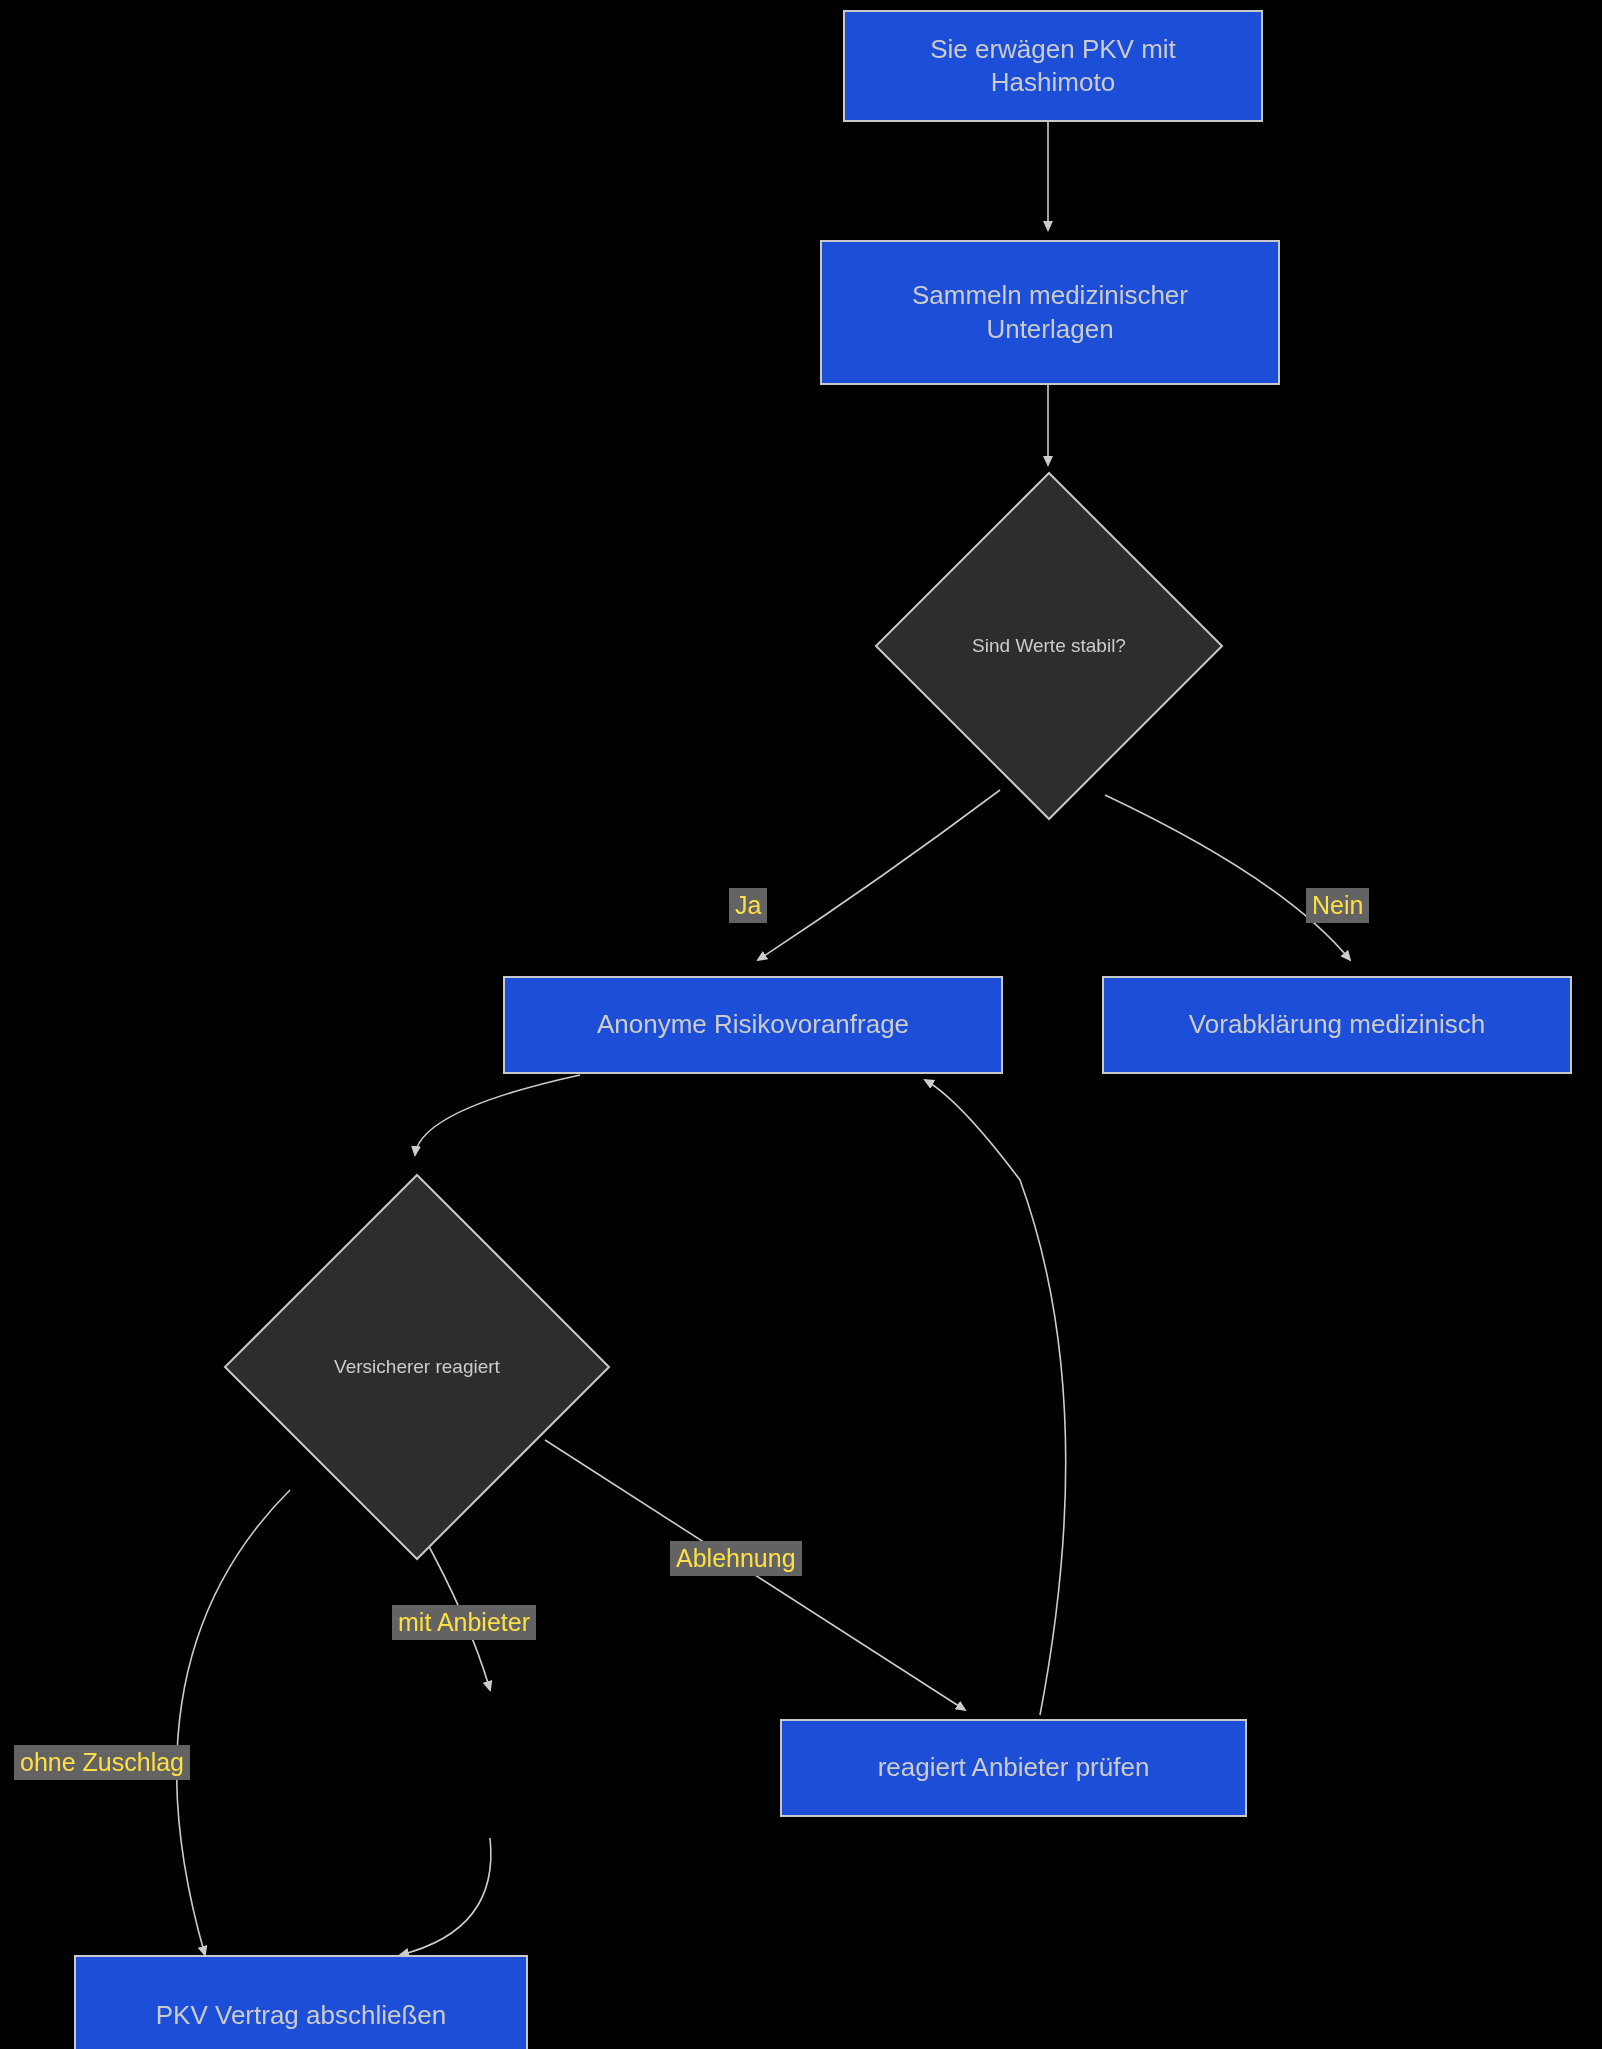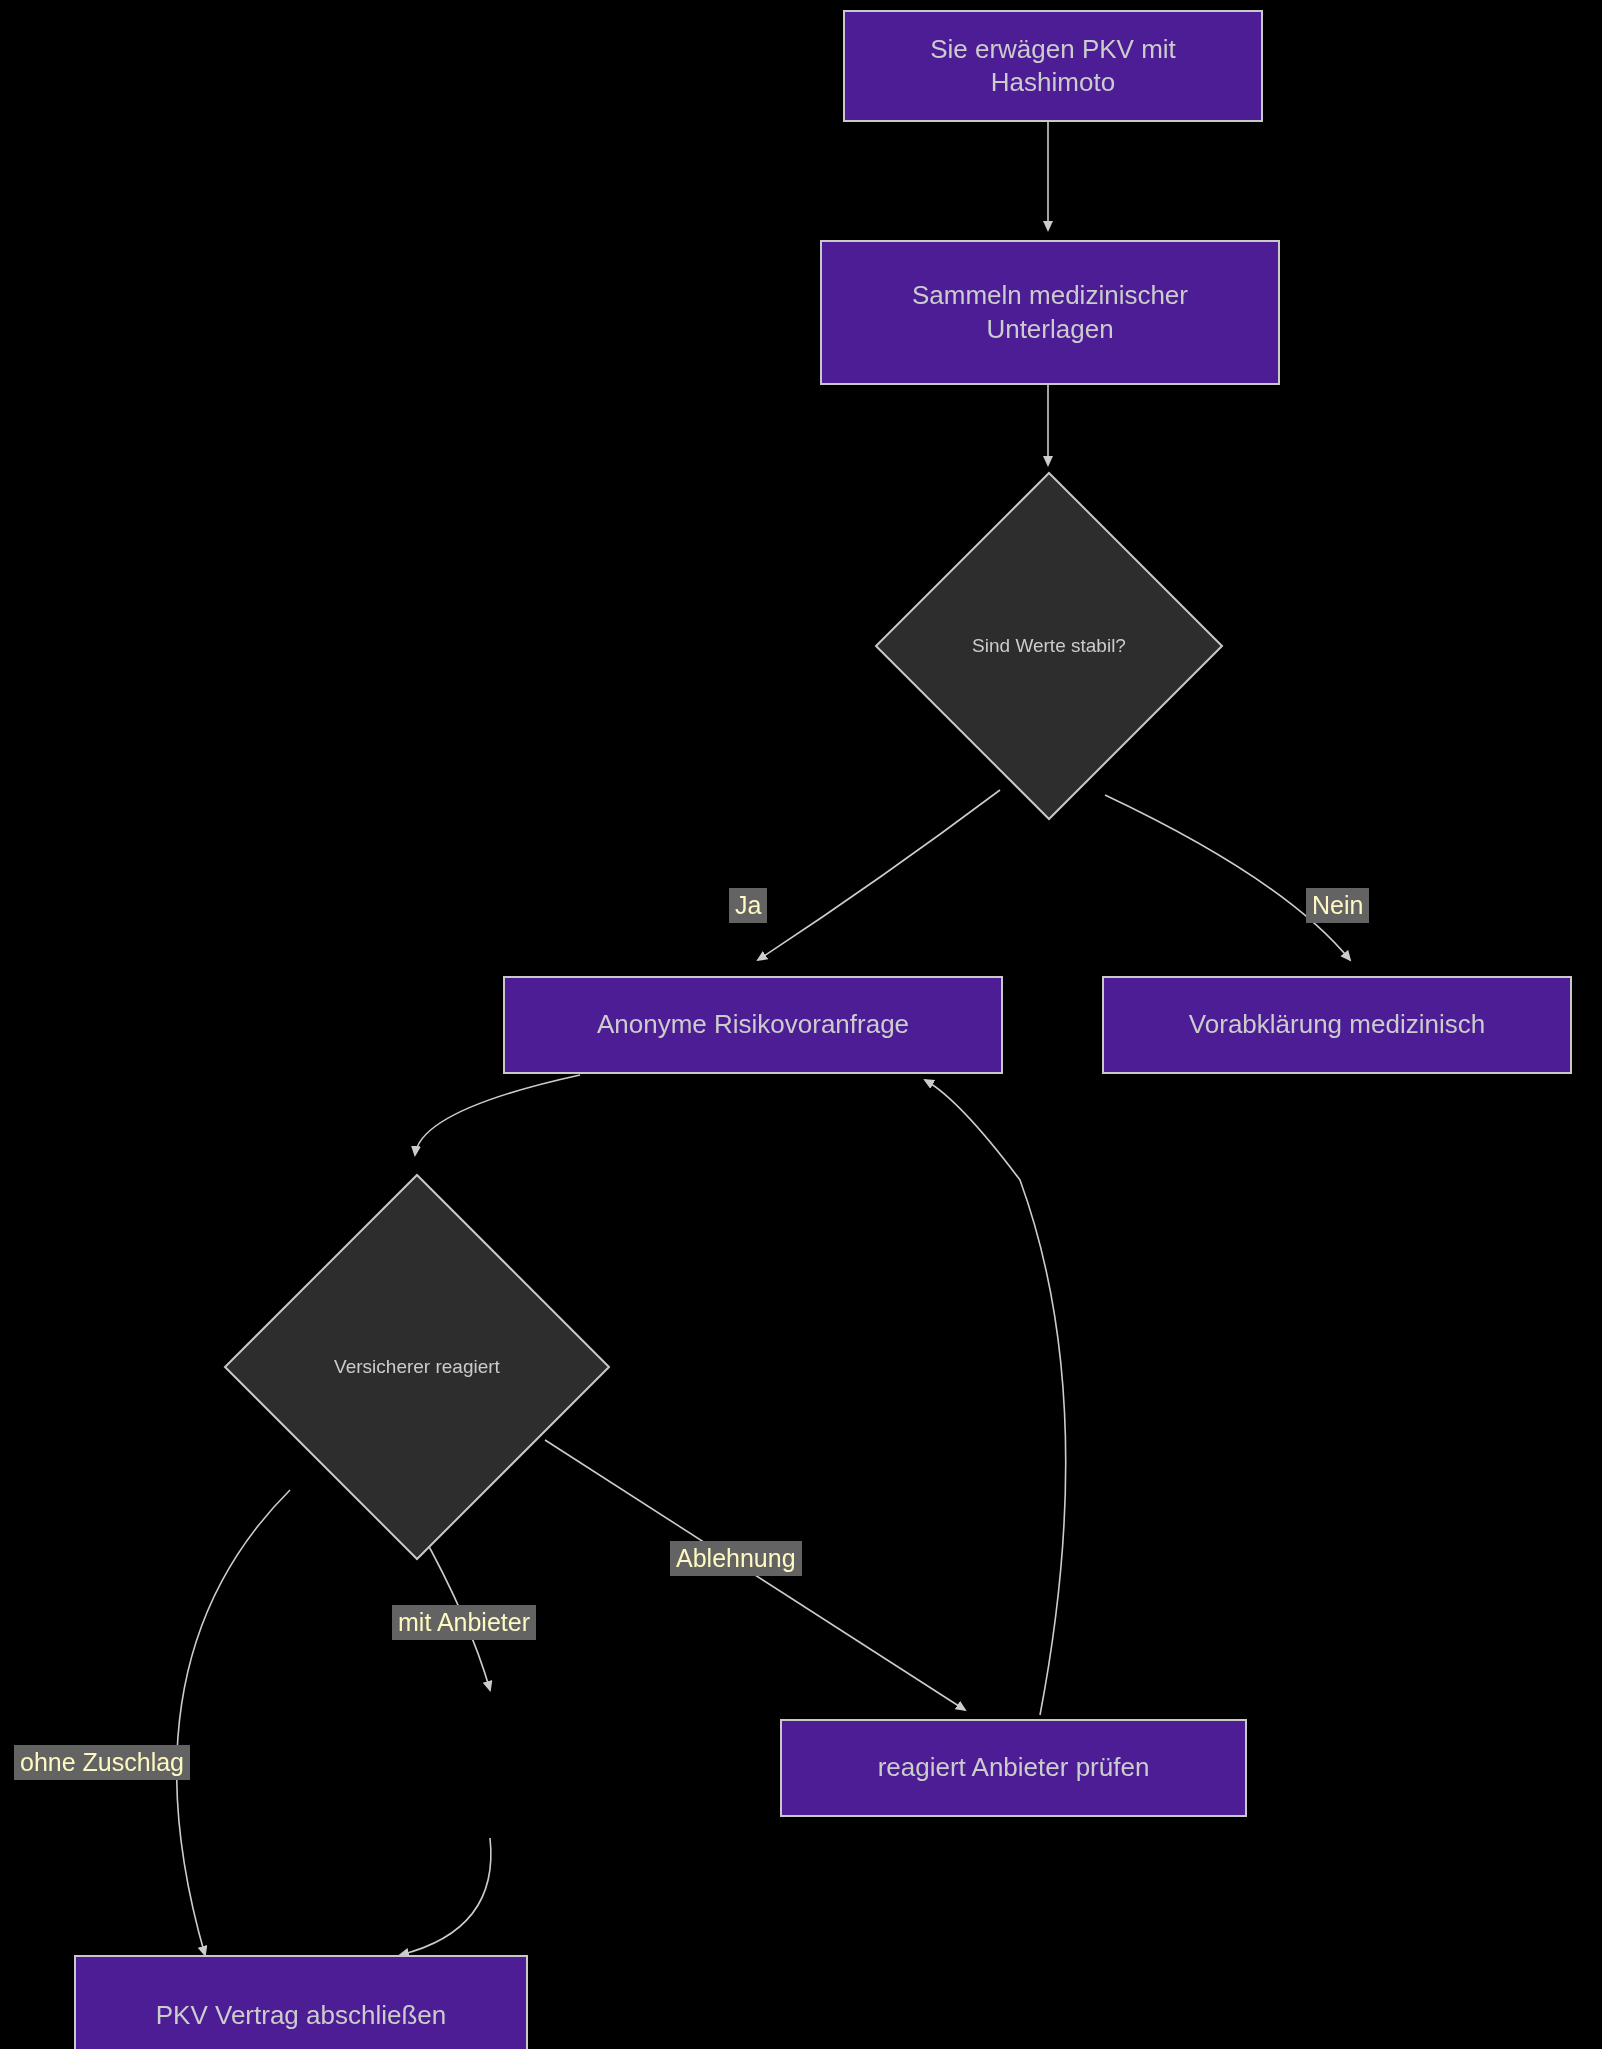--- a/index.html
+++ b/index.html
@@ -25,21 +25,21 @@
   .node {
     position: absolute;
     box-sizing: border-box;
     display: flex;
     align-items: center;
     justify-content: center;
     text-align: center;
     color: #cccccc;
     font-size: 26px;
     line-height: 1.28;
-    background: #4c1d95;
+    background: #1d4ed8;
     border: 2px solid #c9c9c9;
     padding: 12px 10px;
     white-space: pre-line;
   }
   .node.decision {
     border: none;
     background: transparent;
     padding: 0;
   }
   .diamond-shape {
@@ -51,21 +51,21 @@
   .diamond-label {
     position: relative;
     z-index: 2;
     color: #cccccc;
     font-size: 19px;
     white-space: nowrap;
   }
   .edge-label {
     position: absolute;
     background: #636363;
-    color: #fef9c3;
+    color: #fde047;
     font-size: 25px;
     line-height: 1.15;
     padding: 3px 6px;
     white-space: nowrap;
     box-sizing: border-box;
   }
 </style>
 </head>
 <body>
 

